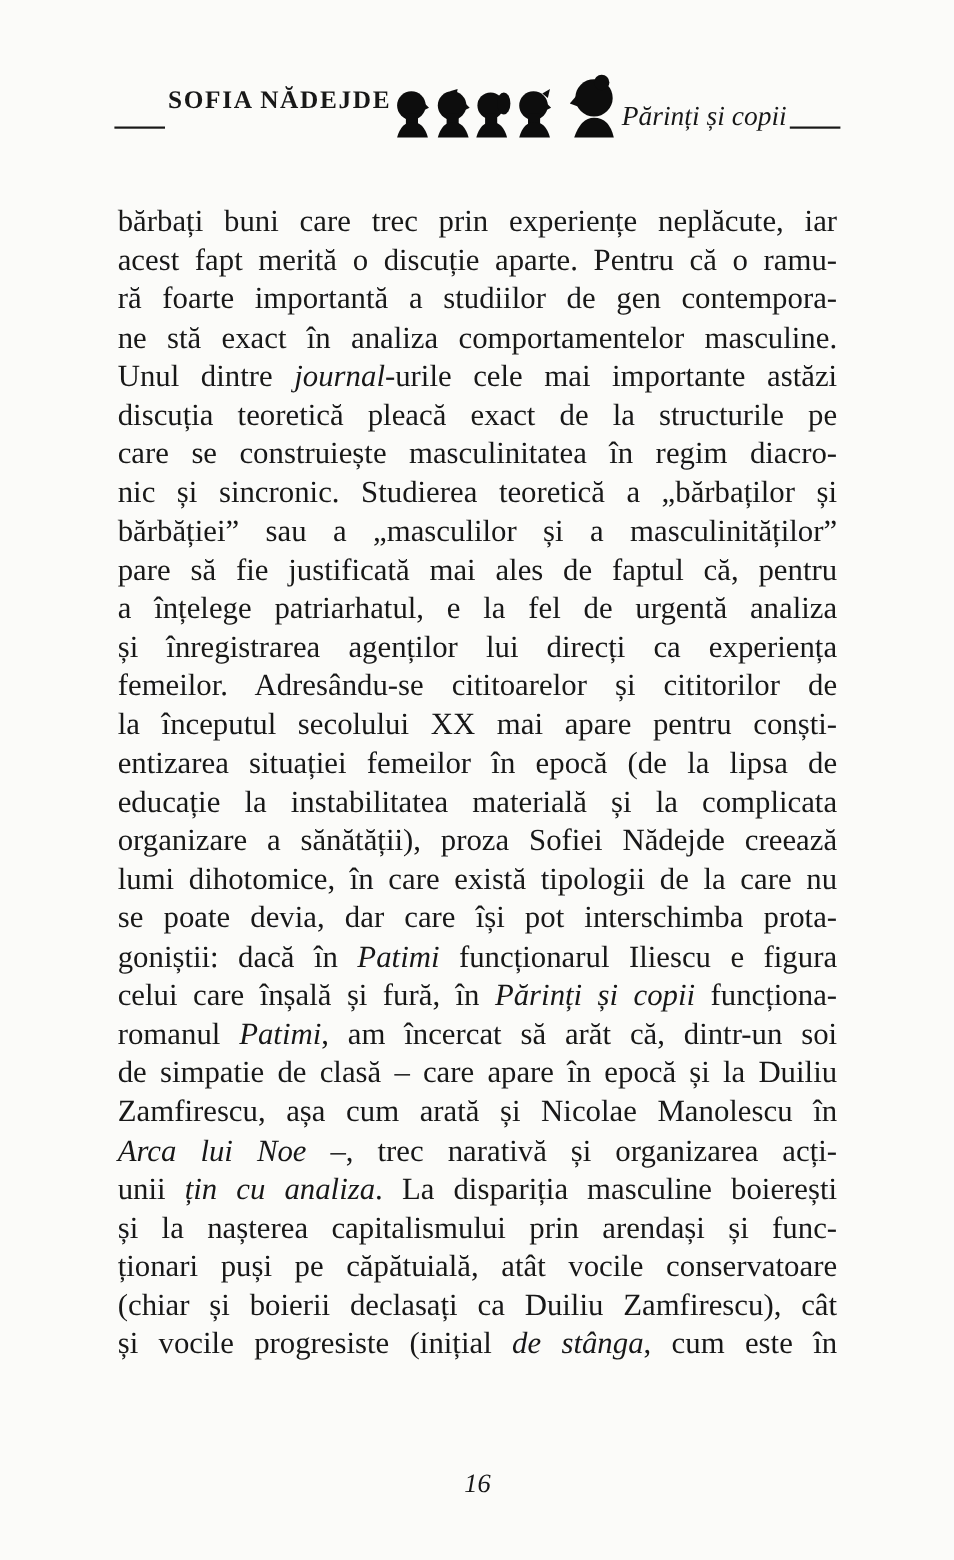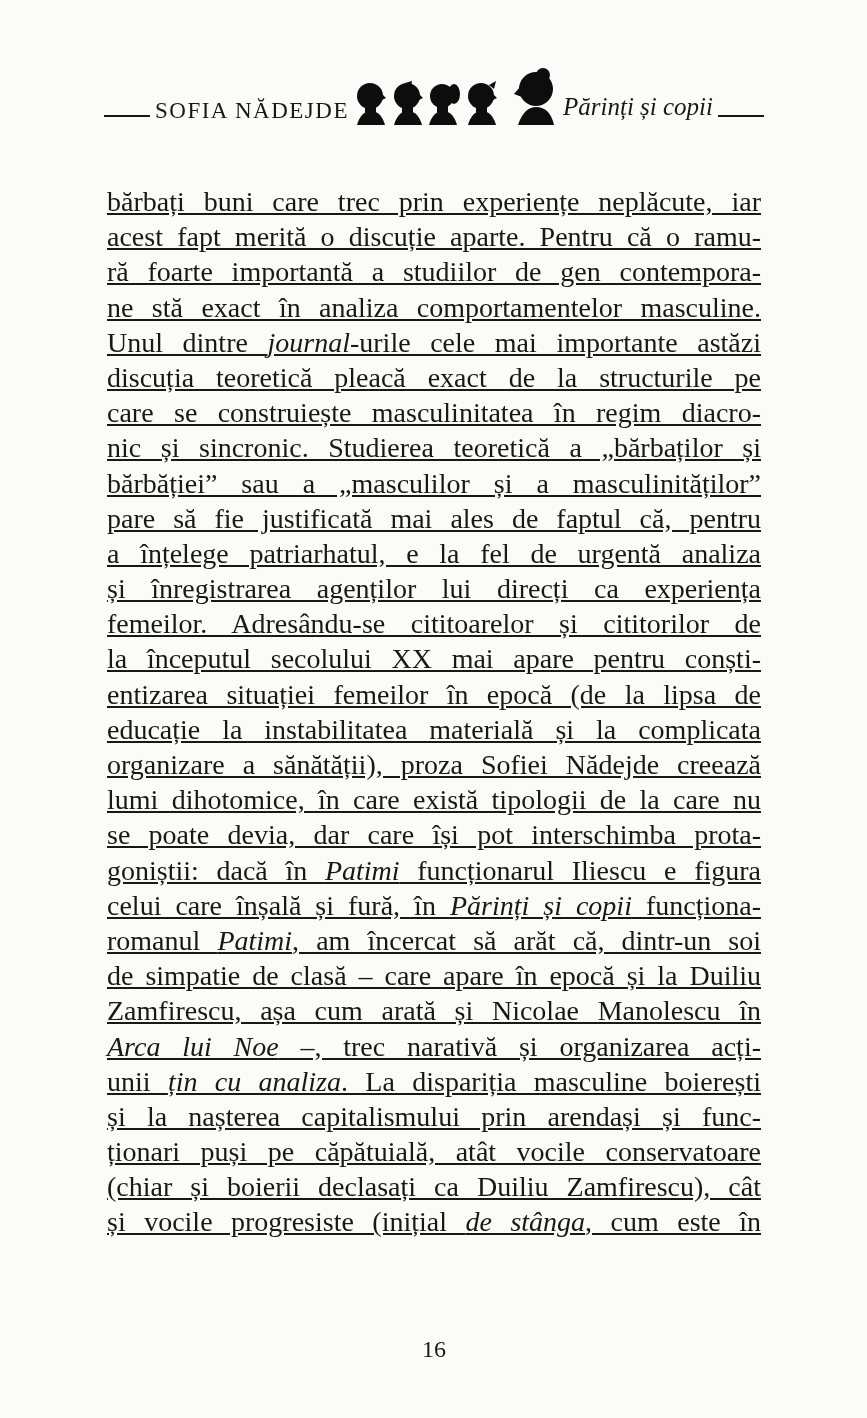--- a/index.html
+++ b/index.html
@@ -20,49 +20,49 @@
   .running-head{
     position:absolute;top:62px;left:104px;width:660px;height:62px;
     display:flex;align-items:flex-end;justify-content:space-between;
   }
   .rule{
     display:inline-block;width:46px;height:2px;background:var(--ink);
     margin-bottom:7px;
   }
   .author{
     font-size:23px;letter-spacing:1.5px;white-space:nowrap;
-    line-height:1;margin-bottom:2px;
+    line-height:1;margin-bottom:22px;font-weight:bold;
   }
   .title{
     font-size:25px;font-style:italic;white-space:nowrap;
     line-height:1;margin-bottom:5px;
   }
   .icons{
     display:flex;align-items:flex-end;gap:3px;margin-bottom:-2px;
   }
   .icons svg{display:block;fill:#0d0d0d;}
   .icons .big{margin-left:10px;}
 
   
   .textblock{
     position:absolute;top:184px;left:107px;width:654px;
-    font-size:28px;line-height:35.2px;text-decoration:underline;
+    font-size:28px;line-height:35.2px;
   }
   .line{
     text-align:justify;
     text-align-last:justify;
     white-space:normal;
     height:35.2px;overflow:visible;
   }
   .line .it{font-style:italic;}
 
   
   .pagenum{
     position:absolute;top:1336px;left:107px;width:654px;
-    text-align:center;font-size:24px;
+    text-align:center;font-size:24px;font-style:italic;
   }
 </style>
 </head>
 <body>
 
 <div class="page">
 
   <header class="running-head">
     <span class="rule"></span>
     <span class="author">SOFIA NĂDEJDE</span>

